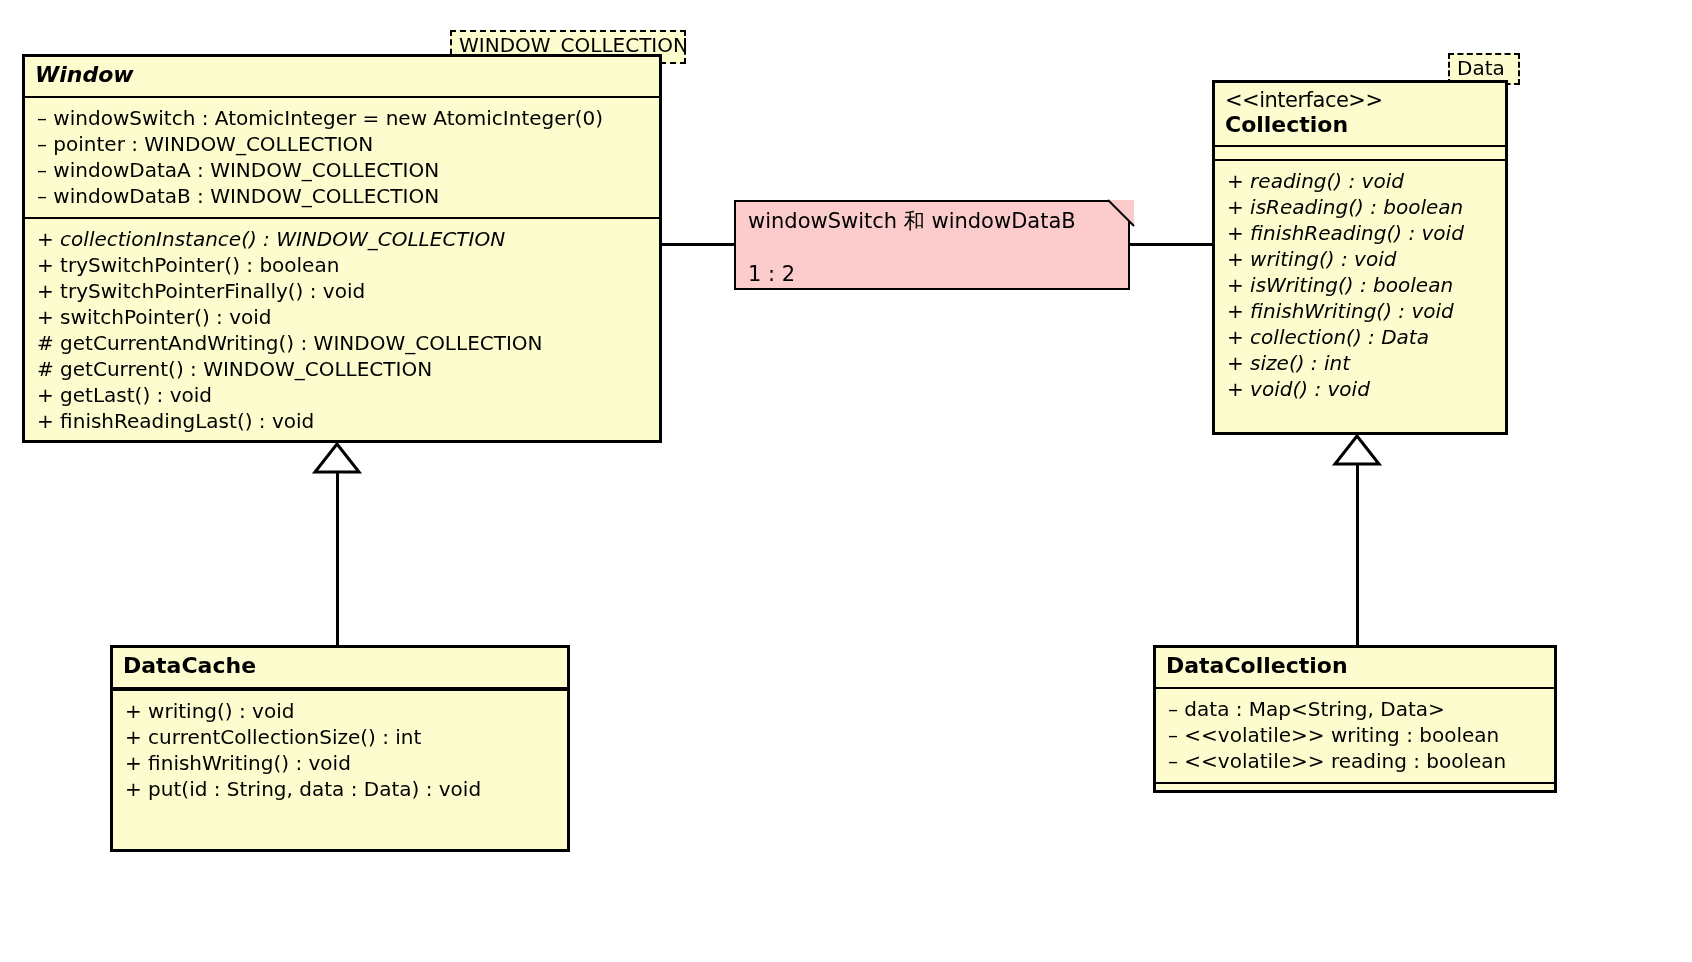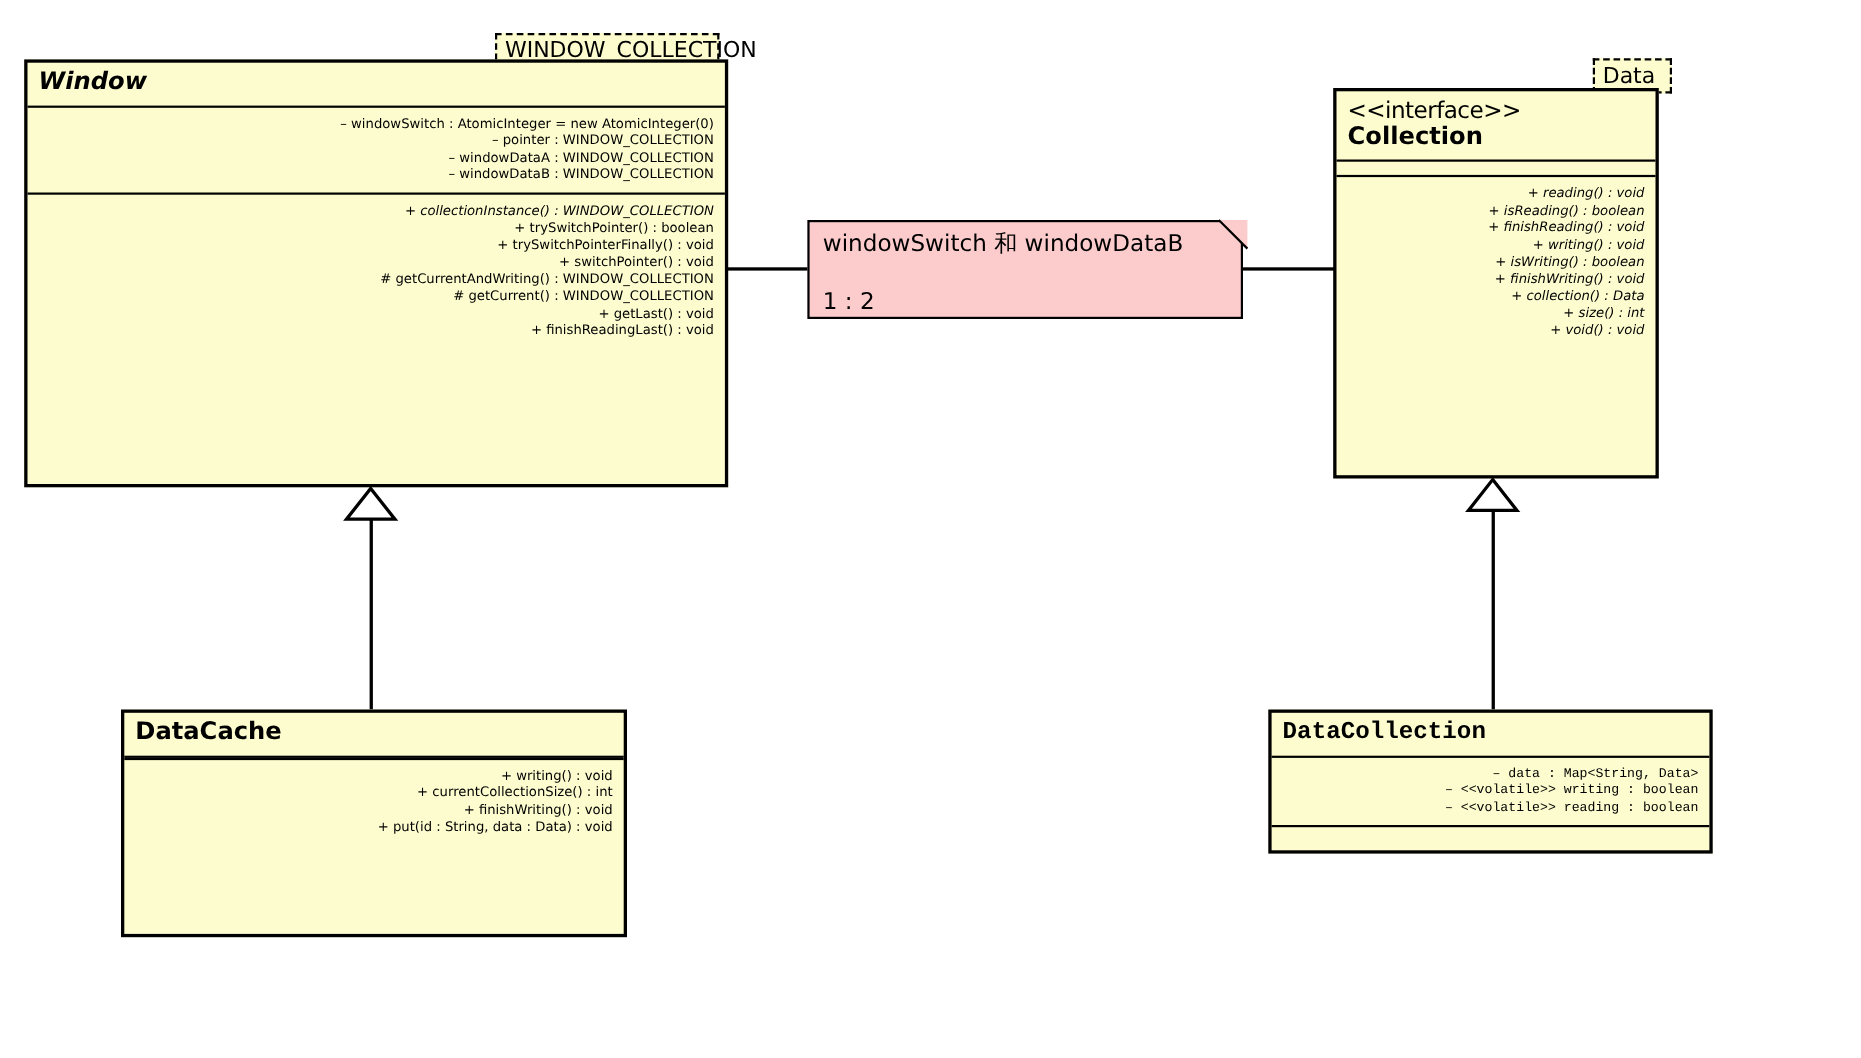--- a/index.html
+++ b/index.html
@@ -48,25 +48,24 @@
     border-top: 2px solid #000;
     height: 0;
     width: 100%;
   }
   .uml-compartment {
     padding: 7px 10px 8px 12px;
     box-sizing: border-box;
   }
   .uml-compartment.empty { padding: 6px 10px; min-height: 8px; }
   .member {
-    font-size: 12px;
+    font-size: 20px;
     color: #000;
     line-height: 1.30;
     white-space: nowrap;
-    text-align: right;
   }
   .member.italic { font-style: italic; }
 
   
   .type-param {
     position: absolute;
     background: #fcfcce;
     border: 2px dashed #000;
     box-sizing: border-box;
     font-size: 20px;
@@ -100,21 +99,21 @@
   .conn.v { width: 3px; }
   .conn.h { height: 3px; }
 
   svg.arrowhead { position: absolute; overflow: visible; }
 </style>
 </head>
 <body>
 
 <div id="diagram">
 
-  <div class="type-param" style="left:450px; top:30px; width:204px; height:34px;">WINDOW_COLLECTION</div>
+  <div class="type-param" style="left:450px; top:30px; width:236px; height:34px;">WINDOW_COLLECTION</div>
 
   <div class="type-param" style="left:1448px; top:53px; width:72px; height:32px;">Data</div>
 
   <div class="uml-class" style="left:22px; top:54px; width:640px; height:389px;">
     <div class="uml-title italic">Window</div>
     <div class="uml-sep"></div>
     <div class="uml-compartment">
       <div class="member">– windowSwitch : AtomicInteger = new AtomicInteger(0)</div>
       <div class="member">– pointer : WINDOW_COLLECTION</div>
       <div class="member">– windowDataA : WINDOW_COLLECTION</div>
@@ -182,21 +181,21 @@
       <div class="member">+ finishWriting() : void</div>
       <div class="member">+ put(id : String, data : Data) : void</div>
     </div>
   </div>
 
   <div class="conn v" style="left:1356px; top:462px; height:183px;"></div>
   <svg class="arrowhead" style="left:1334px; top:435px; width:46px; height:30px;" viewBox="0 0 46 30">
     <polygon points="23,1 45,29 1,29" fill="#ffffff" stroke="#000000" stroke-width="3"></polygon>
   </svg>
 
-  <div class="uml-class" style="left:1153px; top:645px; width:404px; height:131px;font-family:Liberation Mono, monospace;">
+  <div class="uml-class" style="left:1153px; top:645px; width:404px; height:148px;">
     <div class="uml-title">DataCollection</div>
     <div class="uml-sep"></div>
     <div class="uml-compartment">
       <div class="member">– data : Map&lt;String, Data&gt;</div>
       <div class="member">– &lt;&lt;volatile&gt;&gt; writing : boolean</div>
       <div class="member">– &lt;&lt;volatile&gt;&gt; reading : boolean</div>
     </div>
     <div class="uml-sep"></div>
     <div class="uml-compartment empty"></div>
   </div>

